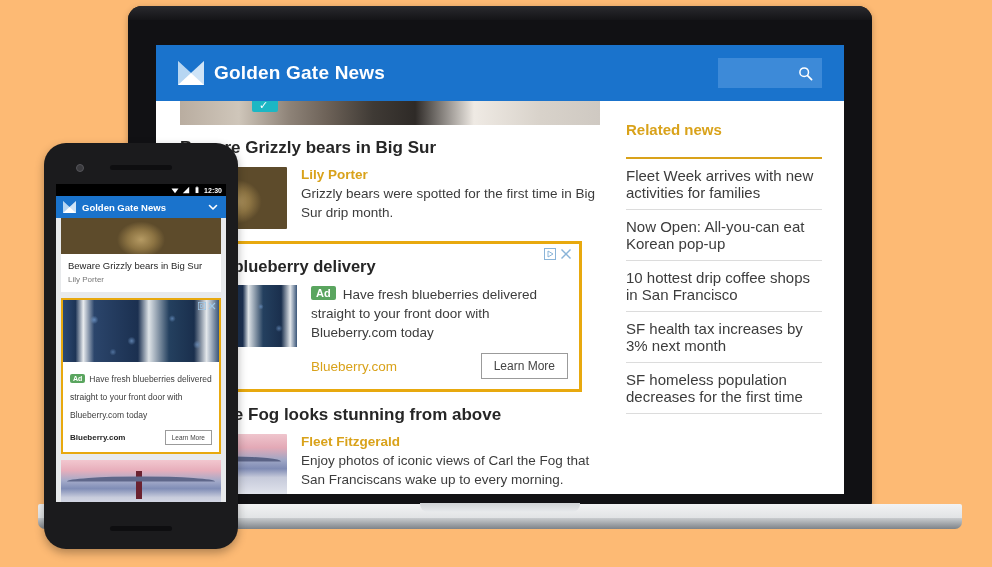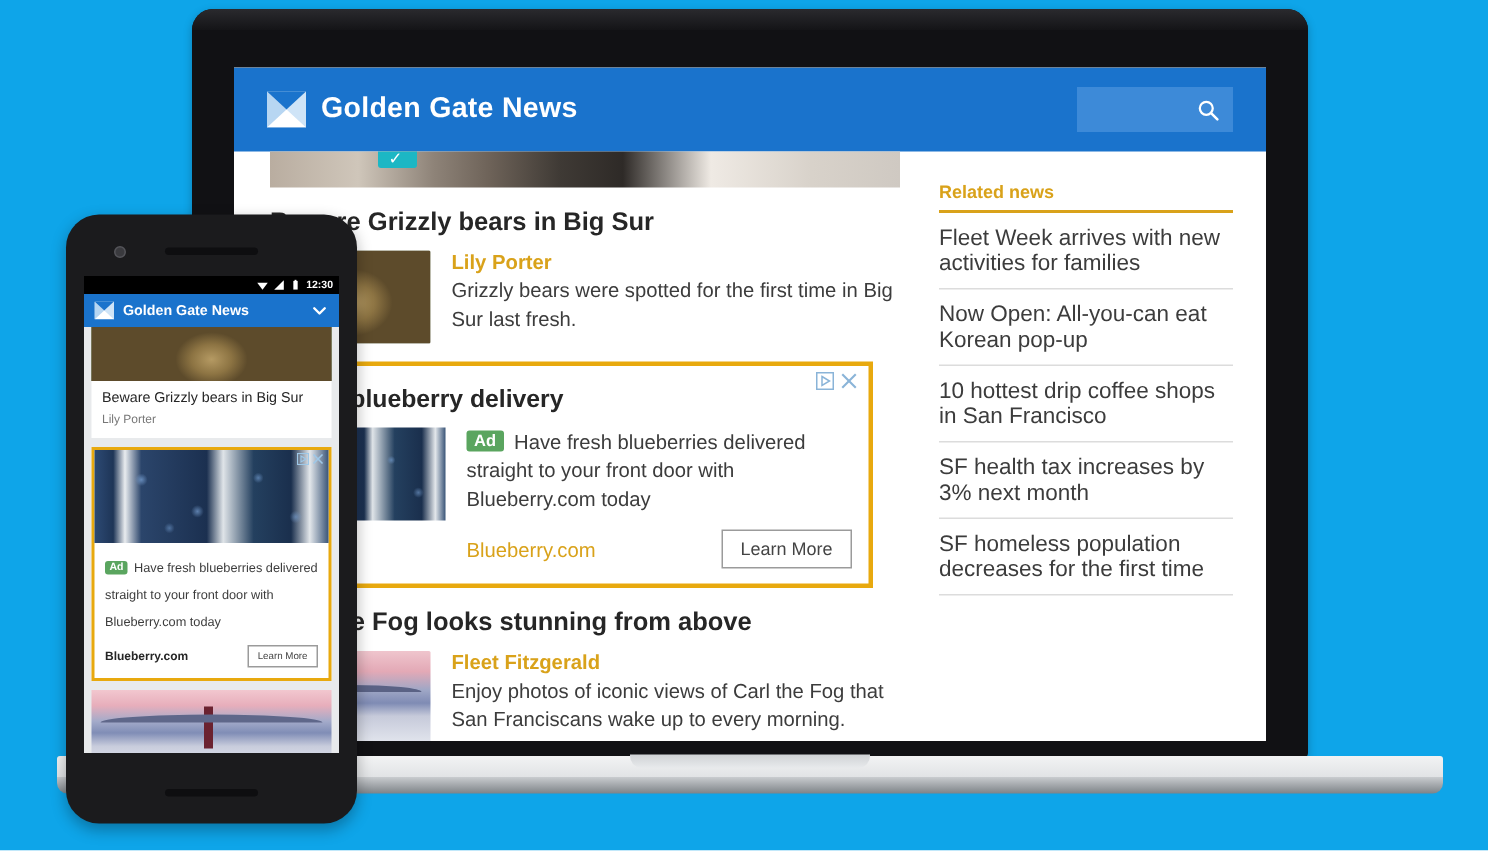--- a/index.html
+++ b/index.html
@@ -2,21 +2,21 @@
 <html><head>
 <meta charset="utf-8">
 <style>
   * { box-sizing: border-box; margin: 0; padding: 0; }
   html, body {
     width: 992px; height: 567px;
     background: #ffffff;
     font-family: "Liberation Sans", sans-serif;
     overflow: hidden;
   }
-  #stage { position: relative; width: 992px; height: 567px; background: #0ea5e9; }
+  #stage { position: relative; width: 992px; height: 567px; background: #fdba74; }
 
   
   #laptop { position: absolute; left: 128px; top: 6px; width: 744px; height: 500px; }
   .laptop-bezel {
     position: absolute; inset: 0;
     background: #111114;
     border-radius: 14px 14px 4px 4px;
     box-shadow: 0 2px 6px rgba(0,0,0,.25);
   }
   .laptop-bezel::after{
@@ -135,21 +135,21 @@
   .ad-text { font-size: 13.5px; color: #3c3c3c; line-height: 19px; display:inline; }
   .ad-foot { display:flex; align-items:center; justify-content:space-between; margin-top: 11px; }
   .ad-url { color:#d9a21a; font-size: 13.5px; }
   .btn-learn {
     border:1px solid #9b9b9b; background:#fff; color:#444; font-size:12px;
     padding: 5px 12px; font-family:"Liberation Sans",sans-serif; cursor:pointer;
   }
 
   
   .rail-h {
-    color:#d9a21a; font-size:12px; font-weight:bold; padding-bottom:5px;
+    color:#d9a21a; font-size:15px; font-weight:bold; padding-bottom:19px;
     border-bottom: 2px solid #d9a21a;
   }
   .rail-item {
     font-size: 15px; color:#3c3c3c; line-height: 17px;
     padding: 8px 0 8px; border-bottom: 1px solid #dcdcdc;
   }
 
   
   #phone { position: absolute; left: 44px; top: 143px; width: 194px; height: 406px; }
   .ph-body {
@@ -256,21 +256,21 @@
 
           <div class="strip">
             <div class="strip-badge"></div>
           </div>
 
           <div class="art-h">Beware Grizzly bears in Big Sur</div>
           <div class="art-row">
             <div class="thumb bear"></div>
             <div>
               <div class="byline">Lily Porter</div>
-              <div class="dek">Grizzly bears were spotted for the first time in Big Sur last fresh.</div>
+              <div class="dek">Grizzly bears were spotted for the first time in Big Sur drip month.</div>
             </div>
           </div>
 
           <div class="ad-box">
             <div class="ad-ctrl">
               <svg viewBox="0 0 12 12">
                 <rect x="0.5" y="0.5" width="11" height="11" fill="none" stroke="#8ab4d8" stroke-width="1"></rect>
                 <polygon points="4,3 9,6 4,9" fill="none" stroke="#8ab4d8" stroke-width="1"></polygon>
               </svg>
               <svg viewBox="0 0 12 12">

